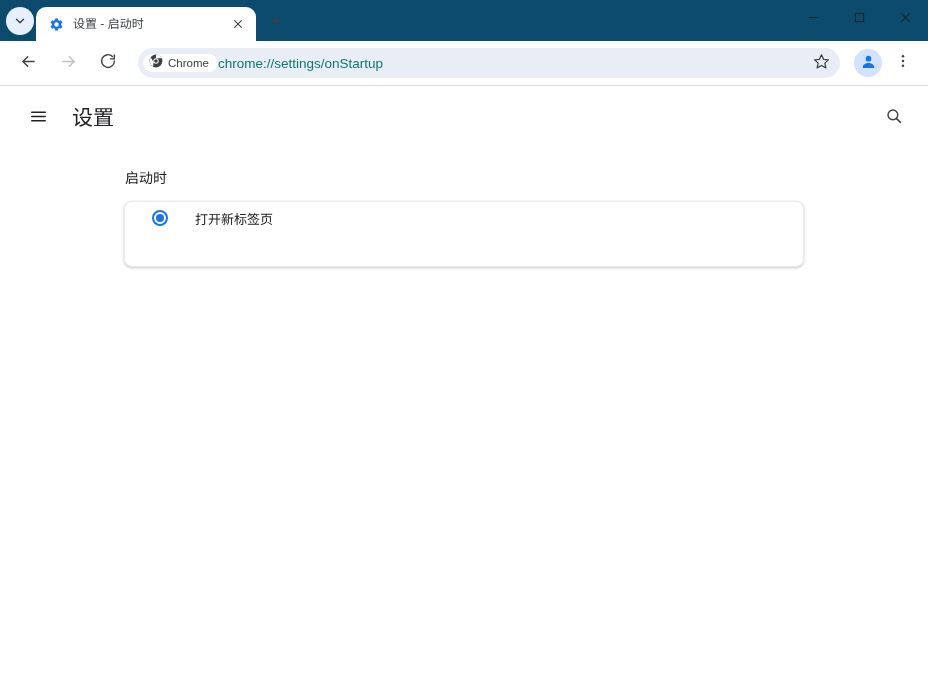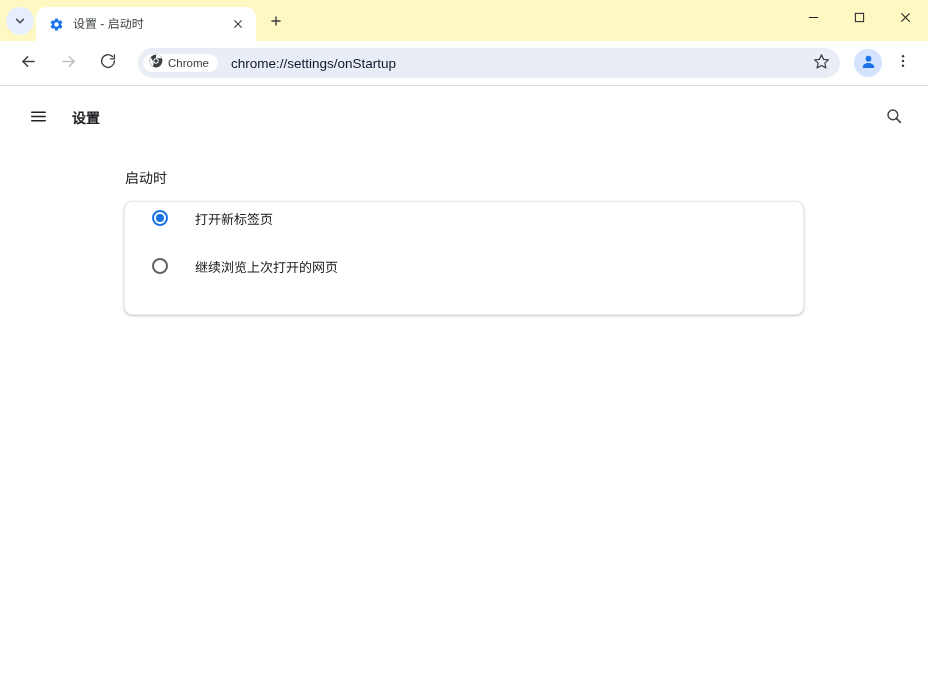--- a/index.html
+++ b/index.html
@@ -20,21 +20,21 @@
     width: 928px;
     height: 696px;
     display: flex;
     flex-direction: column;
     background: #ffffff;
   }
 
   
   .tab-strip {
     height: 41px;
-    background: #fef9c3;
+    background: #0c4a6e;
     display: flex;
     align-items: flex-end;
     position: relative;
     flex: 0 0 auto;
   }
   .tab-search-btn {
     width: 28px;
     height: 28px;
     margin: 0 2px 6px 6px;
     border-radius: 50%;
@@ -165,23 +165,22 @@
     flex: 0 0 auto;
   }
   .chrome-chip-label {
     font-size: 11.5px;
     color: #3c4043;
     margin-left: 5px;
     line-height: 22px;
     white-space: nowrap;
   }
   .omnibox-url {
-    margin-left: 13px;
     font-size: 13.5px;
-    color: #0f172a;
+    color: #0f766e;
     white-space: nowrap;
     overflow: hidden;
     text-overflow: ellipsis;
     flex: 1 1 auto;
     min-width: 0;
   }
   .star-btn {
     width: 26px;
     height: 26px;
     border-radius: 50%;
@@ -236,25 +235,25 @@
     width: 36px;
     height: 36px;
     border-radius: 50%;
     display: flex;
     align-items: center;
     justify-content: center;
     cursor: pointer;
     flex: 0 0 auto;
   }
   .settings-title {
-    font-size: 14px;
+    font-size: 21px;
     color: #202124;
     margin-left: 16px;
     line-height: 28px;
-    font-weight: 700;
+    font-weight: 400;
     flex: 0 0 auto;
   }
   .header-spacer { flex: 1 1 auto; }
   .search-btn {
     width: 36px;
     height: 36px;
     border-radius: 50%;
     display: flex;
     align-items: center;
     justify-content: center;
@@ -482,22 +481,18 @@
 
       <div class="section-heading">启动时</div>
 
       <div class="card">
 
         <div class="radio-row">
           <span class="radio checked"></span>
           <span class="radio-label">打开新标签页</span>
         </div>
 
-        <div class="radio-row">
-          <span class="radio"></span>
-          <span class="radio-label">继续浏览上次打开的网页</span>
-        </div>
 
 
       </div>
     </div>
   </div>
 </div>
 
 </body></html>

